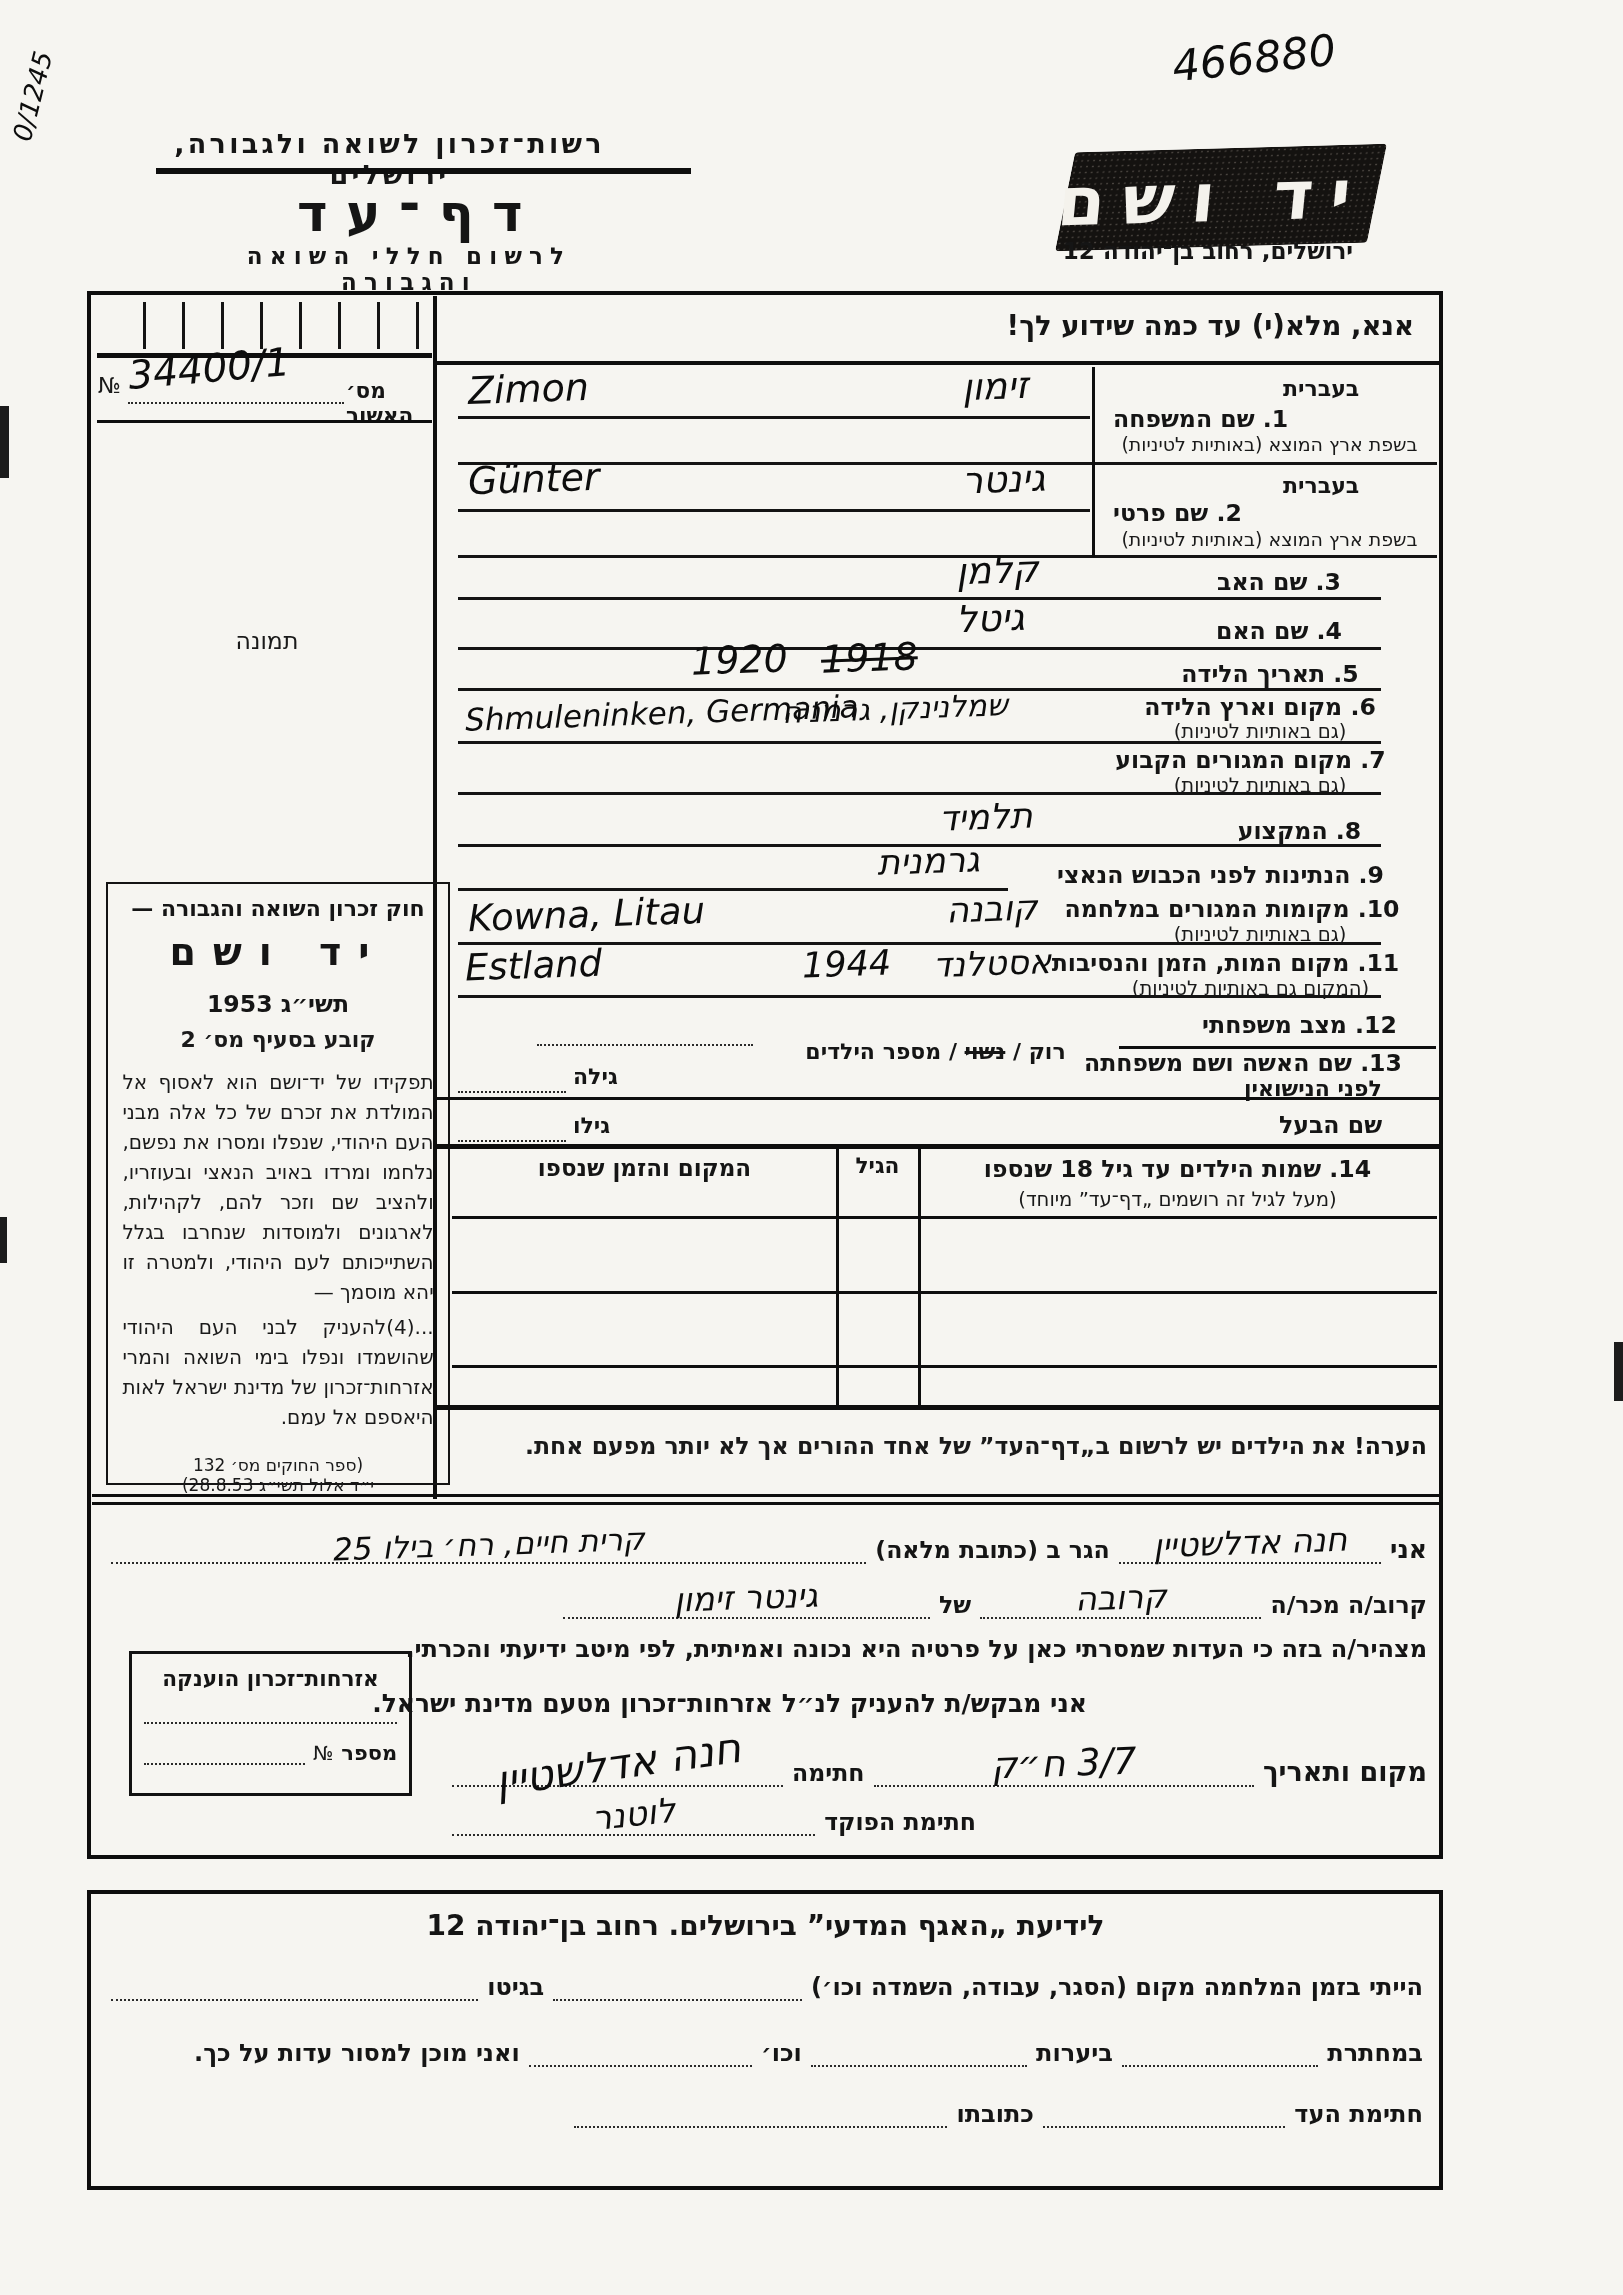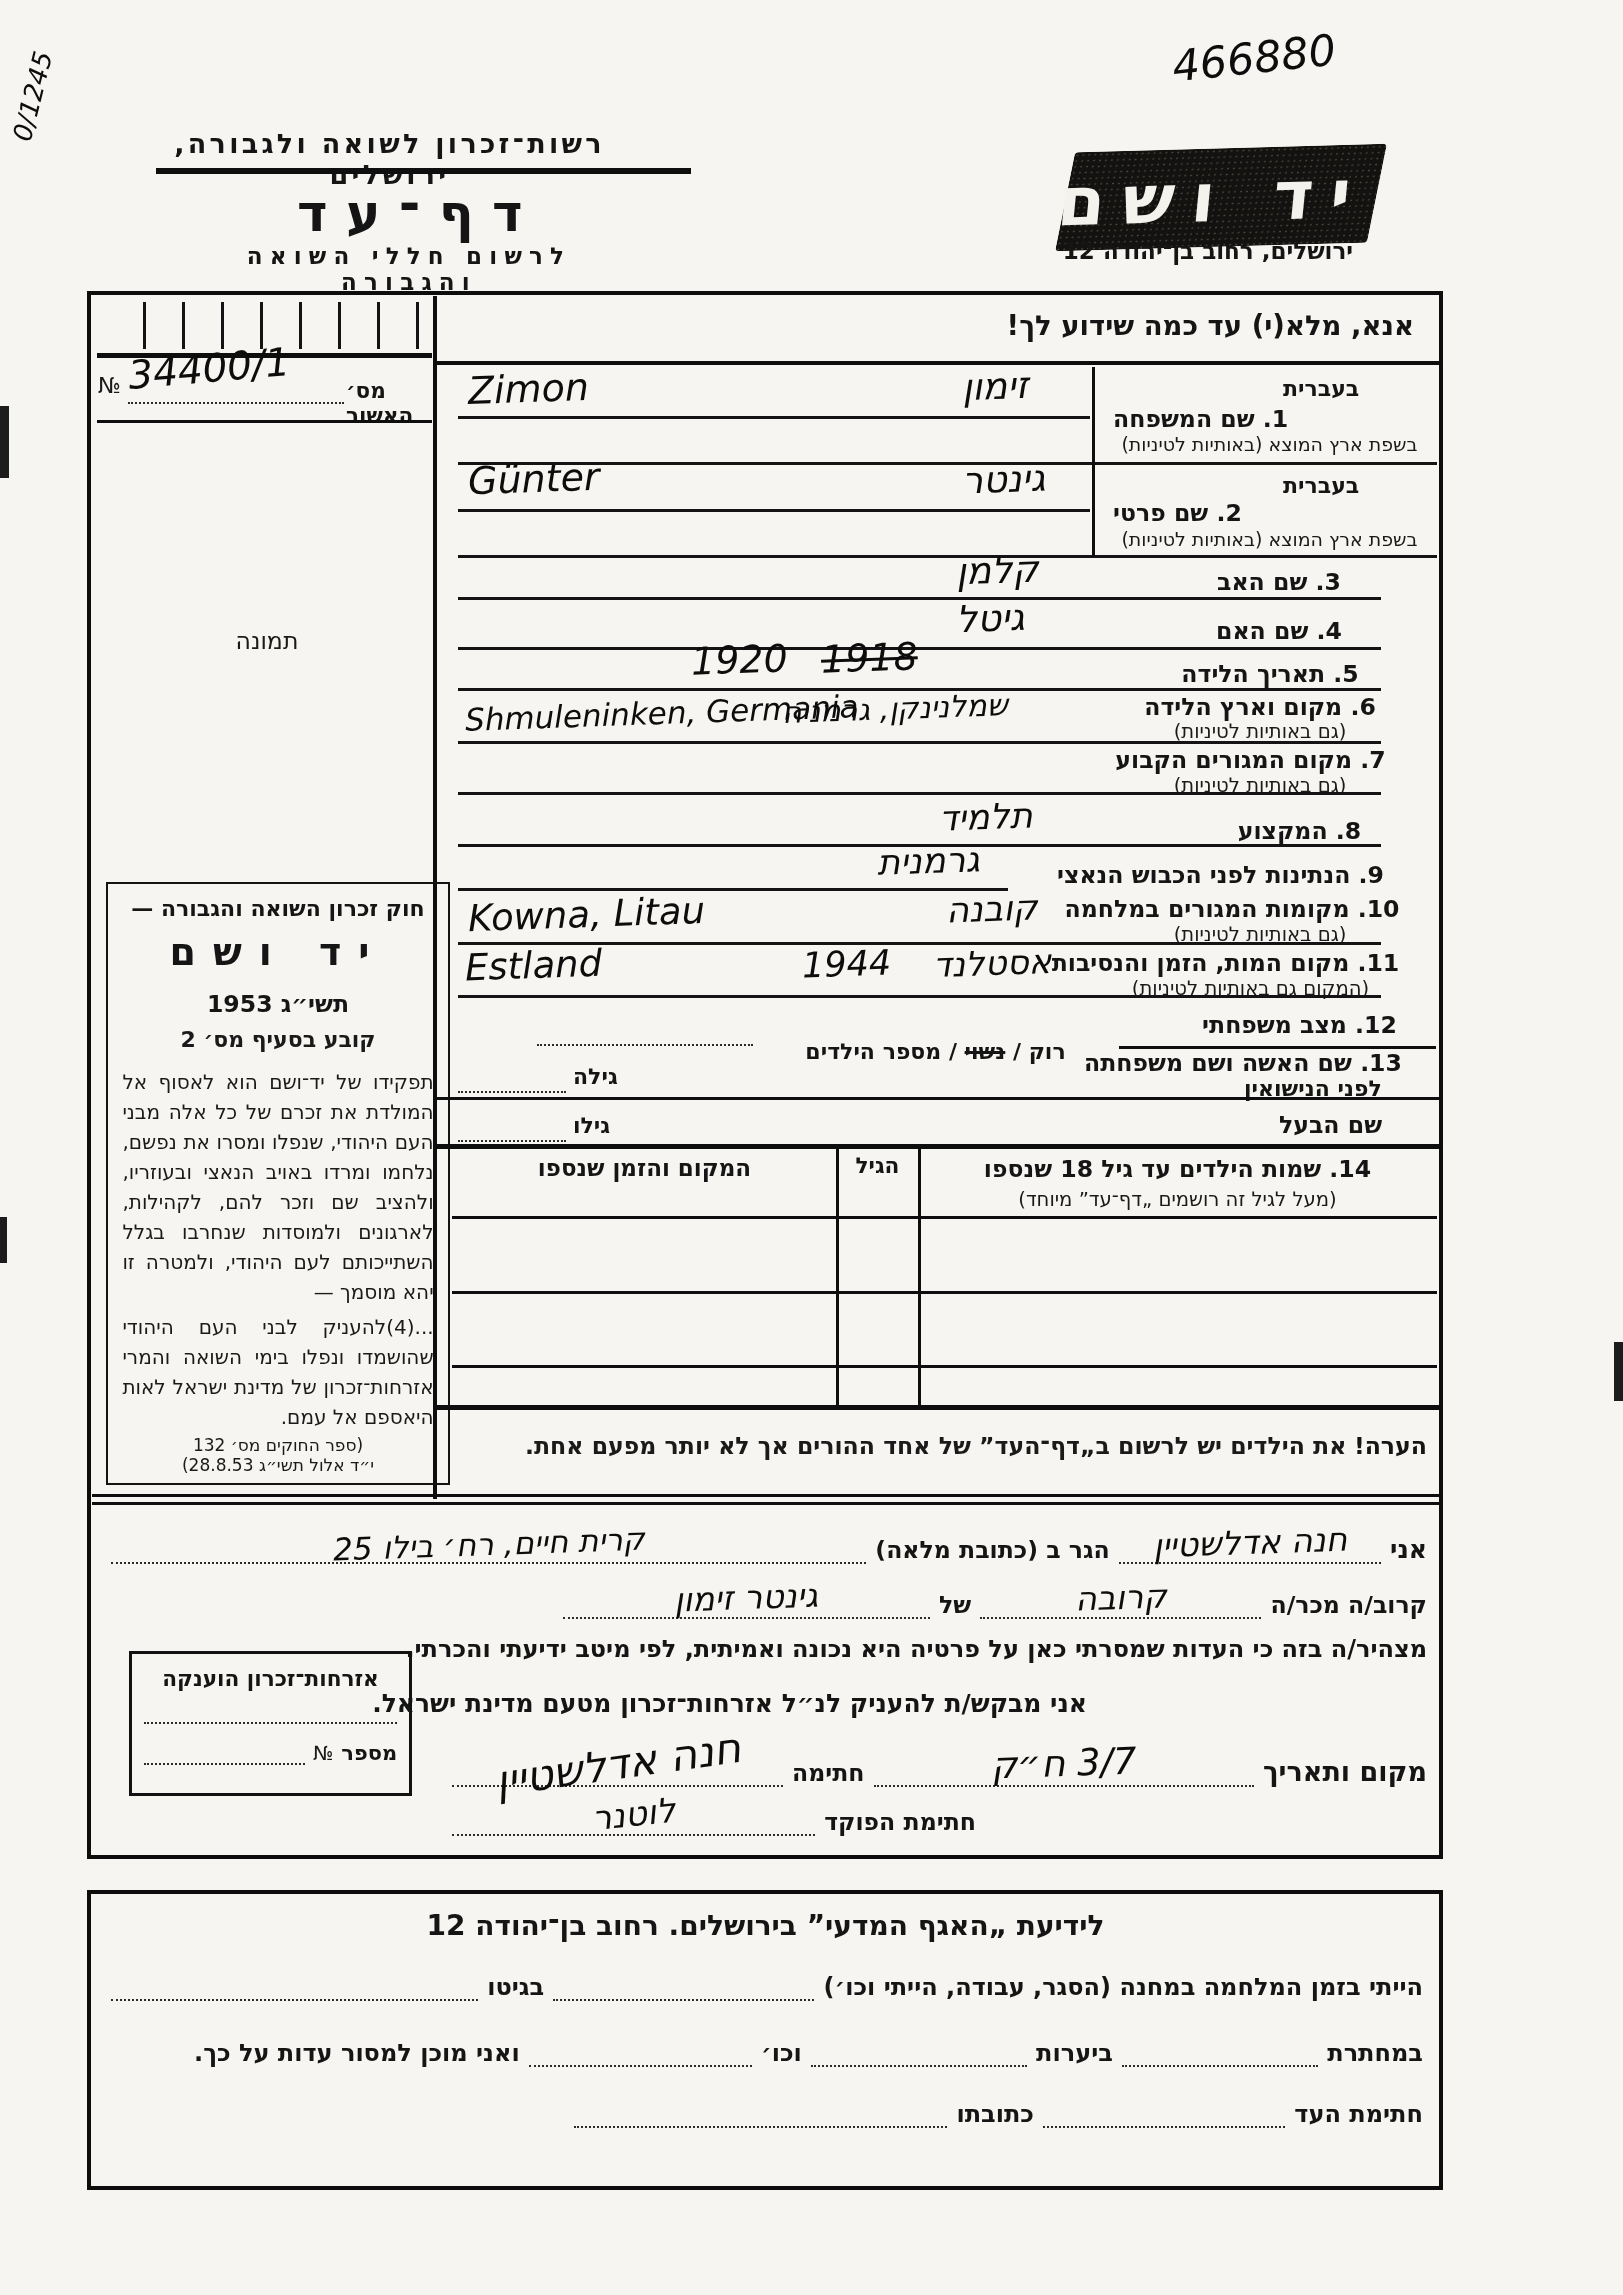--- a/index.html
+++ b/index.html
@@ -75,21 +75,21 @@
 
   <div class="abs sub center" style="left:105px;top:627px;width:324px;font-size:23.6px;">תמונה</div>
 
   <div class="abs" style="left:106px;top:882px;width:344px;height:603px;border:2.6px solid #141414;box-sizing:border-box;padding:11.8px 14.4px;">
     <div class="lbl center" style="font-size:22px;">חוק זכרון השואה והגבורה —</div>
     <div class="lbl center" style="font-size:38px;letter-spacing:17px;margin-top:9.2px;">יד ושם</div>
     <div class="lbl center" style="font-size:23.6px;margin-top:16px;">תשי״ג 1953</div>
     <div class="sub center" style="font-size:22px;margin-top:9.2px;font-weight:700;">קובע בסעיף מס׳ 2</div>
     <div class="sub" style="font-size:20px;margin-top:14.4px;line-height:1.5;text-align:justify;">תפקידו של יד־ושם הוא לאסוף אל המולדת את זכרם של כל אלה מבני העם היהודי, שנפלו ומסרו את נפשם, נלחמו ומרדו באויב הנאצי ובעוזריו, ולהציב שם וזכר להם, לקהילות, לארגונים ולמוסדות שנחרבו בגלל השתייכותם לעם היהודי, ולמטרה זו יהא מוסמך —</div>
     <div class="sub" style="font-size:20px;margin-top:5px;line-height:1.5;text-align:justify;">‏...(4)להעניק לבני העם היהודי שהושמדו ונפלו בימי השואה והמרי אזרחות־זכרון של מדינת ישראל לאות היאספם אל עמם.</div>
-    <div class="sub center" style="font-size:17px;margin-top:3px;">(ספר החוקים מס׳ 132</div>
+    <div class="sub center" style="font-size:17px;margin-top:23px;">(ספר החוקים מס׳ 132</div>
     <div class="sub center" style="font-size:17px;">י״ד אלול תשי״ג 28.8.53)</div>
   </div>
 
   <div class="abs lbl" style="left:458px;top:309px;width:956px;font-size:27.5px;text-align:right;padding-right:19.6px;">אנא, מלא(י) עד כמה שידוע לך!</div>
   <div class="abs bar" style="left:437px;top:361px;width:1006px;height:3.9px;"></div>
 
   <div class="abs lbl" style="left:1283px;top:376px;font-size:22px;">בעברית</div>
   <div class="abs lbl" style="left:1113px;top:405px;width:301px;font-size:23.6px;text-align:left;">1. שם המשפחה</div>
   <div class="abs sub" style="left:1104px;top:433px;width:331px;font-size:19px;text-align:center;">בשפת ארץ המוצא (באותיות לטיניות)</div>
   <div class="abs wline" style="left:458px;top:390px;width:632px;height:26px;"></div>
@@ -233,21 +233,21 @@
     <div style="display:flex;align-items:flex-end;gap:7.9px;margin:17px 11.8px 0 11.8px;">
       <span class="lbl" style="font-size:21px;">מספר</span>
       <span class="sub" style="font-size:19.6px;">№</span>
       <span class="dline" style="flex:1;height:22px;"></span>
     </div>
   </div>
 
   <div class="abs box" style="left:87px;top:1890px;width:1356px;height:300px;"></div>
   <div class="abs lbl center" style="left:196px;top:1909px;width:1139px;font-size:28px;">לידיעת „האגף המדעי” בירושלים.   רחוב בן־יהודה 12</div>
   <div class="abs flexrow" style="left:111px;top:1962px;width:1312px;height:39px;">
-    <span class="lbl" style="font-size:24px;">הייתי בזמן המלחמה במחנה (הסגר, עבודה, הייתי וכו׳)</span>
+    <span class="lbl" style="font-size:24px;">הייתי בזמן המלחמה מקום (הסגר, עבודה, השמדה וכו׳)</span>
     <span class="dcell" style="flex:1;height:39px;"></span>
     <span class="lbl" style="font-size:24px;">בגיטו</span>
     <span class="dcell" style="width:367px;height:39px;"></span>
   </div>
   <div class="abs flexrow" style="left:111px;top:2028px;width:1312px;height:39px;">
     <span class="lbl" style="font-size:24px;">במחתרת</span>
     <span class="dcell" style="width:196px;height:39px;"></span>
     <span class="lbl" style="font-size:24px;">ביערות</span>
     <span class="dcell" style="width:216px;height:39px;"></span>
     <span class="lbl" style="font-size:24px;">וכו׳</span>

